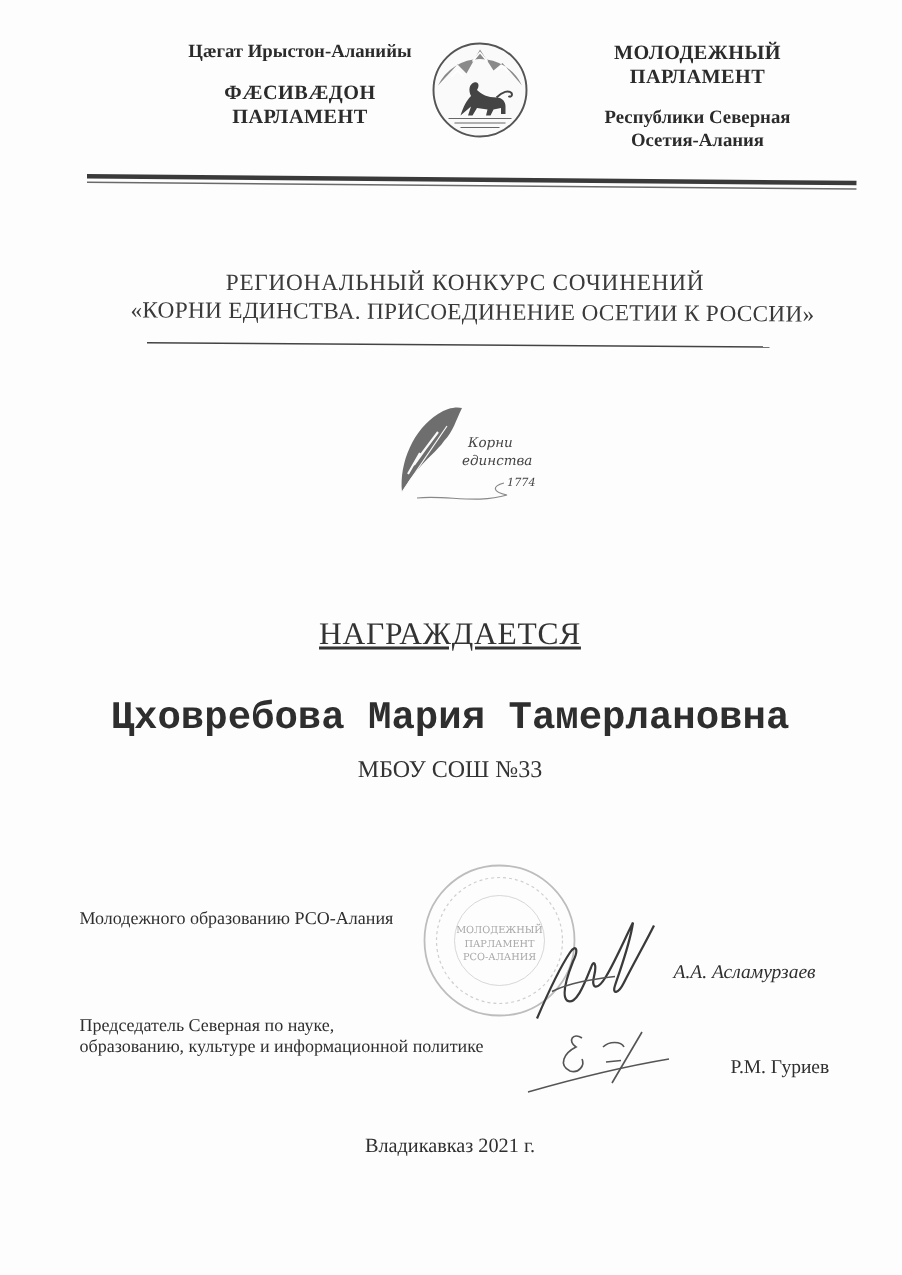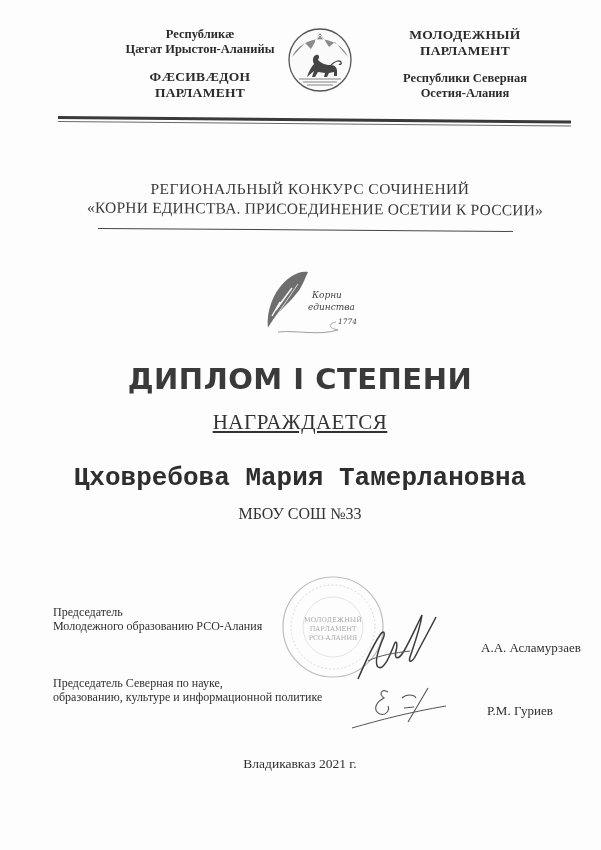--- a/index.html
+++ b/index.html
@@ -35,36 +35,35 @@
 
     .diploma { left: 100px; top: 362px; width: 400px; font-size: 29px; font-weight: bold; color: #3a3a3a; letter-spacing: 0.5px; }
     .awarded { left: 100px; top: 410px; width: 400px; font-size: 21px; color: #333; letter-spacing: 0.5px; text-decoration: underline; }
     .name { left: 60px; top: 463px; width: 480px; font-size: 26px; font-weight: bold; color: #2e2e2e; font-family: Liberation Mono, monospace; }
     .school { left: 150px; top: 505px; width: 300px; font-size: 16px; color: #333; }
 
     .sig-role { font-size: 12px; line-height: 14px; color: #2f2f2f; }
     .role1 { left: 53px; top: 605px; width: 240px; }
     .role2 { left: 53px; top: 676px; width: 290px; }
     .signer { font-size: 13px; color: #2f2f2f; }
-    .signer1 { left: 481px; top: 640px; }
+    .signer1 { left: 449px; top: 640px; font-style: italic; }
     .signer2 { left: 487px; top: 703px; }
 
     .stamp { left: 280px; top: 574px; width: 106px; height: 106px; }
     .sig1 { left: 350px; top: 605px; width: 95px; height: 80px; }
     .sig2 { left: 350px; top: 680px; width: 110px; height: 50px; }
 
     .city { left: 200px; top: 756px; width: 200px; font-size: 13.5px; color: #2f2f2f; }
   </style>
 </head>
 <body>
 
 <div class="page">
 
   <div class="abs hdr-left center serif">
-    <div class="hdr-line">Республикæ</div>
     <div class="hdr-line">Цæгат Ирыстон-Аланийы</div>
     <div style="height:12px"></div>
     <div class="hdr-big">ФÆСИВÆДОН</div>
     <div class="hdr-big">ПАРЛАМЕНТ</div>
   </div>
 
   <div class="abs emblem">
     <svg width="66" height="66" viewBox="0 0 66 66">
       <circle cx="33" cy="33" r="31" fill="#fafafa" stroke="#555" stroke-width="1.3"></circle>
       <path d="M5 30 L18 16 L24 22 L33 6 L42 20 L48 15 L61 30 A31 31 0 0 0 5 30 Z" fill="#8a8a8a"></path>
@@ -95,38 +94,36 @@
       <path d="M10 62 C8 42 18 20 34 10 C40 6 46 5 50 6 C46 14 44 22 38 28 C34 34 26 40 18 50 C14 55 12 59 10 62 Z" fill="#6e6e6e"></path>
       <path d="M14 50 L22 36 M18 44 L28 30 M22 38 L34 22" stroke="#fafafa" stroke-width="1.4"></path>
       <path d="M10 62 L40 18" stroke="#fafafa" stroke-width="0.8"></path>
       <path d="M20 66 C40 64 60 70 80 64 C70 62 70 58 78 56" stroke="#888" stroke-width="0.8" fill="none"></path>
       <text x="54" y="32" font-family="DejaVu Serif, serif" font-style="italic" font-size="9" fill="#444">Корни</text>
       <text x="50" y="44" font-family="DejaVu Serif, serif" font-style="italic" font-size="9" fill="#444">единства</text>
       <text x="80" y="58" font-family="DejaVu Serif, serif" font-style="italic" font-size="7.5" fill="#444">1774</text>
     </svg>
   </div>
 
-  <div class="abs diploma center sans">ДИПЛОМ I СТЕПЕНИ</div>
   <div class="abs awarded center serif">НАГРАЖДАЕТСЯ</div>
   <div class="abs name center serif">Цховребова Мария Тамерлановна</div>
   <div class="abs school center serif">МБОУ СОШ №33</div>
 
   <div class="abs stamp">
     <svg width="106" height="106" viewBox="0 0 106 106">
       <circle cx="53" cy="53" r="50" fill="none" stroke="#bdbdbd" stroke-width="1.2"></circle>
       <circle cx="53" cy="53" r="42" fill="none" stroke="#cfcfcf" stroke-width="0.8" stroke-dasharray="2 2"></circle>
       <circle cx="53" cy="53" r="30" fill="none" stroke="#d3d3d3" stroke-width="0.6"></circle>
       <text x="53" y="48" text-anchor="middle" font-family="DejaVu Serif, serif" font-size="6.5" fill="#a8a8a8">МОЛОДЕЖНЫЙ</text>
       <text x="53" y="57" text-anchor="middle" font-family="DejaVu Serif, serif" font-size="6.5" fill="#a8a8a8">ПАРЛАМЕНТ</text>
       <text x="53" y="66" text-anchor="middle" font-family="DejaVu Serif, serif" font-size="6.5" fill="#a8a8a8">РСО-АЛАНИЯ</text>
     </svg>
   </div>
 
   <div class="abs role1 sig-role serif">
-    <div>Председатель</div>
     <div>Молодежного образованию РСО-Алания</div>
   </div>
   <div class="abs sig1">
     <svg width="95" height="80" viewBox="0 0 95 80">
       <path d="M8 74 C14 60 22 42 30 30 C34 24 36 28 32 36 C28 46 24 58 28 62 C34 66 40 50 44 40 C46 34 48 38 46 46 C44 54 48 56 54 46 C60 36 66 22 72 10 C70 24 64 40 60 52 C58 58 62 58 66 50 C72 38 80 24 86 12" stroke="#3a3a3a" stroke-width="1.5" fill="none"></path>
       <path d="M18 56 C30 50 44 48 60 46" stroke="#555" stroke-width="1" fill="none"></path>
     </svg>
   </div>
   <div class="abs signer signer1 serif">А.А. Асламурзаев</div>
 

